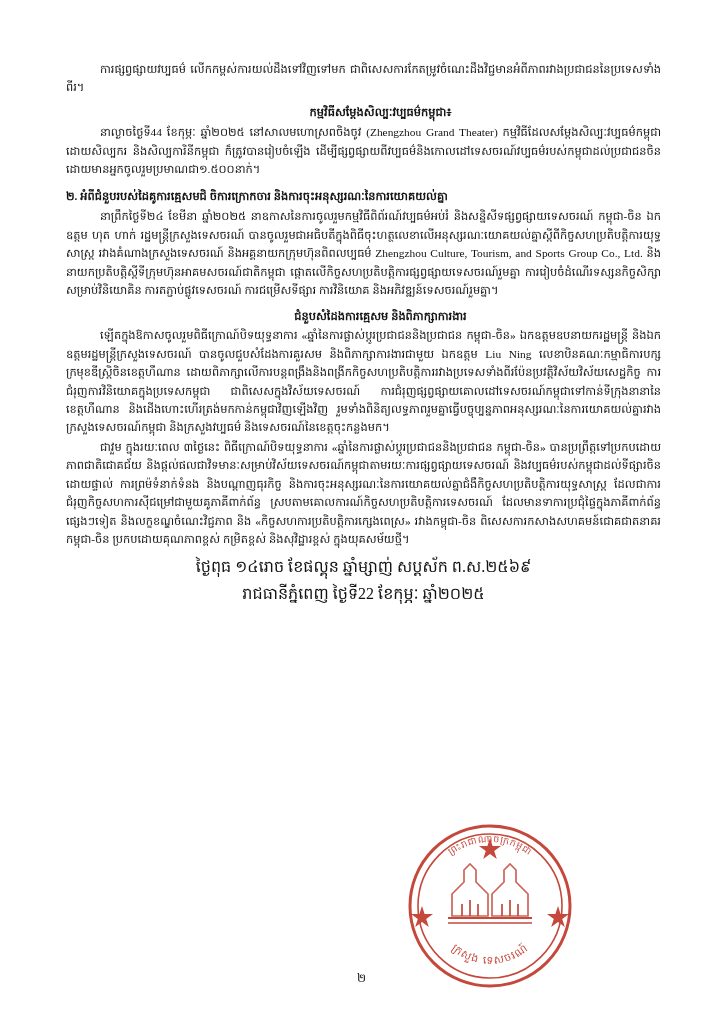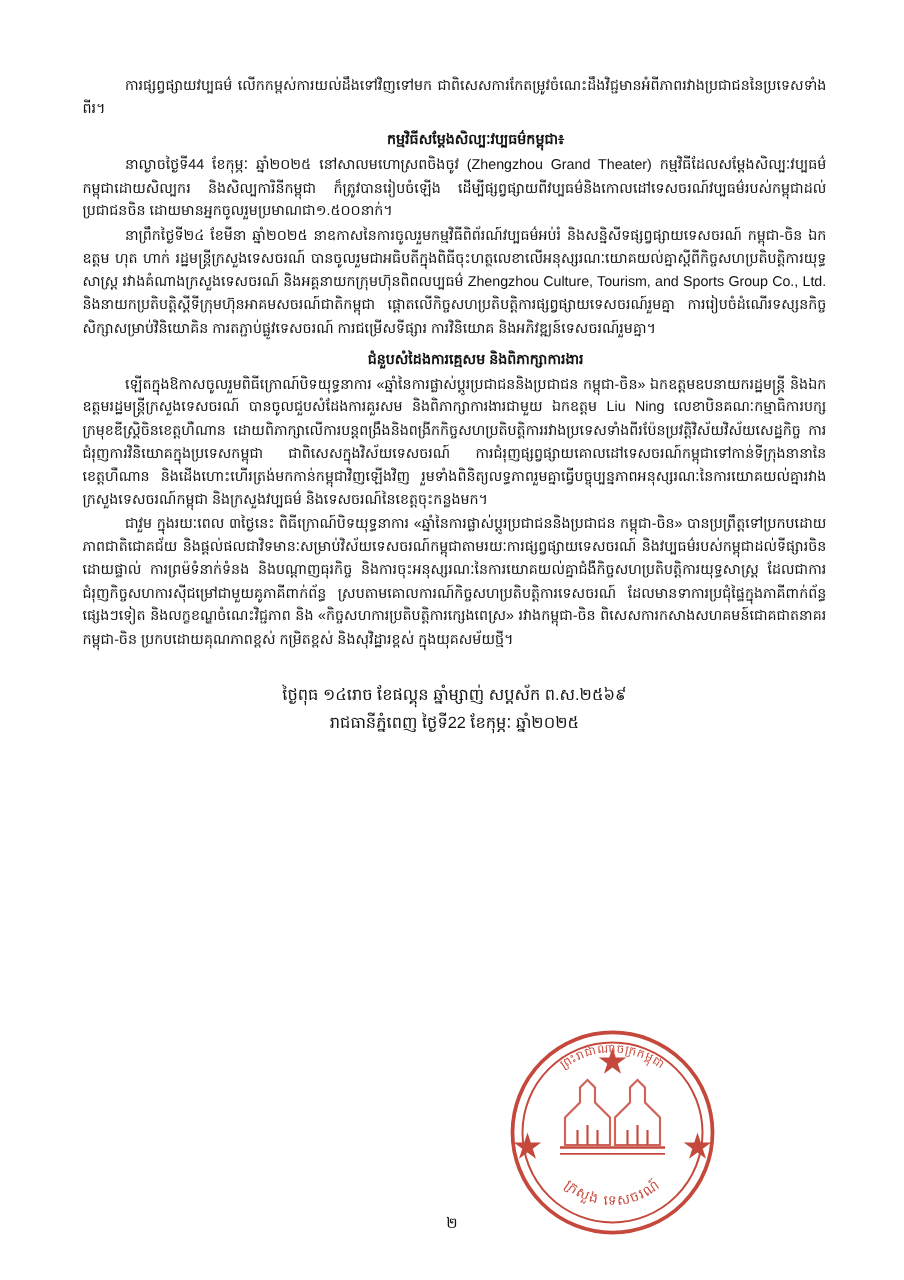--- a/index.html
+++ b/index.html
@@ -44,23 +44,23 @@
     text-indent: 0;
     text-align: left;
   }
   .heading-sub {
     margin: 7px 0 1px 0;
     font-weight: bold;
     text-indent: 34px;
     text-align: center;
   }
   .sign-block {
-    margin-top: 24px;
+    margin-top: 4px;
     text-align: center;
-    font-size: 13px;
+    font-size: 16px;
     line-height: 1.7;
   }
   .sign-block .line {
     display: block;
   }
   .stamp-wrap {
     position: absolute;
     left: 404px;
     top: 820px;
     width: 172px;
@@ -78,36 +78,37 @@
   .page-number {
     position: absolute;
     left: 0;
     right: 0;
     bottom: 36px;
     text-align: center;
     font-size: 12px;
     color: #111;
   }
   .khmer {
-    font-family: Liberation Sans, sans-serif;
+    font-family: Liberation Serif, serif;
   }
 </style>
 </head>
 <body>
 
 <div class="page">
 
   <div class="doc-body">
 
     <p class="para khmer">ការផ្សព្វផ្សាយវប្បធម៌ លើកកម្ពស់ការយល់ដឹងទៅវិញទៅមក ជាពិសេសការកែតម្រូវចំណេះដឹងវិជ្ជមានអំពីភាពរវាងប្រជាជននៃប្រទេសទាំងពីរ។</p>
 
     <p class="heading khmer">កម្មវិធីសម្ដែងសិល្បៈវប្បធម៌កម្ពុជា៖</p>
 
     <p class="para khmer">នាល្ងាចថ្ងៃទី44 ខែកុម្ភៈ ឆ្នាំ២០២៥ នៅសាលមហោស្រពចិងចូវ (Zhengzhou Grand Theater) កម្មវិធីដែលសម្ដែងសិល្បៈវប្បធម៌កម្ពុជាដោយសិល្បករ និងសិល្បការិនីកម្ពុជា ក៏ត្រូវបានរៀបចំឡើង ដើម្បីផ្សព្វផ្សាយពីវប្បធម៌និងកោលដៅទេសចរណ៍វប្បធម៌របស់កម្ពុជាដល់ប្រជាជនចិន ដោយមានអ្នកចូលរួមប្រមាណជា១.៥០០នាក់។</p>
 
+    <p class="heading-center-ish khmer">២. អំពីជំនួបរបស់ដៃគូការគ្មេសមជិ ចិការក្រោកចារ និងការចុះអនុស្សរណៈនៃការយោគយល់គ្នា</p>
 
 
     <p class="para khmer">នាព្រឹកថ្ងៃទី២៤ ខែមីនា ឆ្នាំ២០២៥ នាឧកាសនៃការចូលរួមកម្មវិធីពិព័រណ៍វប្បធម៌អប់រំ និងសន្និសីទផ្សព្វផ្សាយទេសចរណ៍ កម្ពុជា-ចិន ឯកឧត្តម ហុត ហាក់ រដ្ឋមន្ត្រីក្រសួងទេសចរណ៍ បានចូលរួមជាអធិបតីក្នុងពិធីចុះហត្ថលេខាលើអនុស្សរណៈយោគយល់គ្នាស្ដីពីកិច្ចសហប្រតិបត្តិការយុទ្ធសាស្ត្រ រវាងគំណាងក្រសួងទេសចរណ៍ និងអគ្គនាយកក្រុមហ៊ុនពិពលប្បធម៌ Zhengzhou Culture, Tourism, and Sports Group Co., Ltd. និងនាយកប្រតិបត្តិស្ដីទីក្រុមហ៊ុនអាគមសចរណ៍ជាតិកម្ពុជា ផ្ដោតលើកិច្ចសហប្រតិបត្តិការផ្សព្វផ្សាយទេសចរណ៍រួមគ្នា ការរៀបចំដំណើរទស្សនកិច្ចសិក្សាសម្រាប់វិនិយោគិន ការតភ្ជាប់ផ្លូវទេសចរណ៍ ការជម្រើសទីផ្សារ ការវិនិយោគ និងអភិវឌ្ឍន៍ទេសចរណ៍រួមគ្នា។</p>
 
     <p class="heading-sub khmer">ជំនួបសំដៃងការគ្មេសម និងពិភាក្សាការងារ</p>
 
     <p class="para khmer">ឡើតក្នុងឱកាសចូលរួមពិធីក្រោណ៍បិទយុទ្ធនាការ «ឆ្នាំនៃការផ្លាស់ប្ដូរប្រជាជននិងប្រជាជន កម្ពុជា-ចិន» ឯកឧត្តមឧបនាយករដ្ឋមន្ត្រី និងឯកឧត្តមរដ្ឋមន្ត្រីក្រសួងទេសចរណ៍ បានចូលជួបសំដែងការគួរសម និងពិភាក្សាការងារជាមួយ ឯកឧត្តម Liu Ning លេខាបិនគណៈកម្មាធិការបក្សក្រមុខឌីស្ត្រិចិនខេត្តហឺណាន ដោយពិភាក្សាលើការបន្តពង្រឹងនិងពង្រីកកិច្ចសហប្រតិបត្តិការរវាងប្រទេសទាំងពីរប៉ែនប្រវត្តិវិស័យវិស័យសេដ្ឋកិច្ច ការជំរុញការវិនិយោគក្នុងប្រទេសកម្ពុជា ជាពិសេសក្នុងវិស័យទេសចរណ៍ ការជំរុញផ្សព្វផ្សាយគោលដៅទេសចរណ៍កម្ពុជាទៅកាន់ទីក្រុងនានានៃខេត្តហឺណាន និងដើងហោះហើរត្រង់មកកាន់កម្ពុជាវិញឡើងវិញ រួមទាំងពិនិត្យលទ្ធភាពរួមគ្នាធ្វើបច្ចុប្បន្នភាពអនុស្សរណៈនៃការយោគយល់គ្នារវាងក្រសួងទេសចរណ៍កម្ពុជា និងក្រសួងវប្បធម៌ និងទេសចរណ៍នៃខេត្តចុះកន្លងមក។</p>
 
     <p class="para khmer">ជាវួម ក្នុងរយៈពេល ៣ថ្ងៃនេះ ពិធីក្រោណ៍បិទយុទ្ធនាការ «ឆ្នាំនៃការផ្លាស់ប្ដូរប្រជាជននិងប្រជាជន កម្ពុជា-ចិន» បានប្រព្រឹត្តទៅប្រកបដោយភាពជាតិជោគជ័យ និងផ្ដល់ផលជាវិទមានៈសម្រាប់វិស័យទេសចរណ៍កម្ពុជាតាមរយៈការផ្សព្វផ្សាយទេសចរណ៍ និងវប្បធម៌របស់កម្ពុជាដល់ទីផ្សារចិនដោយផ្ទាល់ ការព្រម៉ទំនាក់ទំនង និងបណ្ដាញធុរកិច្ច និងការចុះអនុស្សរណៈនៃការយោគយល់គ្នាជំងឺកិច្ចសហប្រតិបត្តិការយុទ្ធសាស្ត្រ ដែលជាការជំរុញកិច្ចសហការស៊ីជម្រៅជាមួយគូភាគីពាក់ព័ន្ធ ស្របតាមគោលការណ៍កិច្ចសហប្រតិបត្តិការទេសចរណ៍ ដែលមានទាការប្រជុំផ្ទៃក្នុងភាគីពាក់ព័ន្ធផ្សេងៗទៀត និងលក្ខខណ្ឌចំណេះវិជ្ជភាព និង «កិច្ចសហការប្រតិបត្តិការក្សេងពេស្រ» រវាងកម្ពុជា-ចិន ពិសេសការកសាងសហគមន៍ជោគជាតនាគរកម្ពុជា-ចិន ប្រកបដោយគុណភាពខ្ពស់ កម្រិតខ្ពស់ និងសុវិដ្ឋារខ្ពស់ ក្នុងយុគសម័យថ្មី។</p>
 

